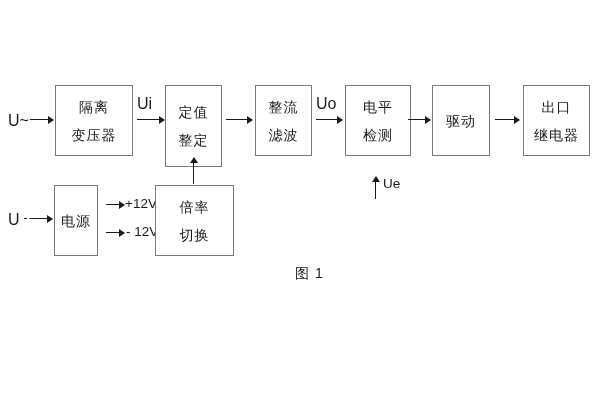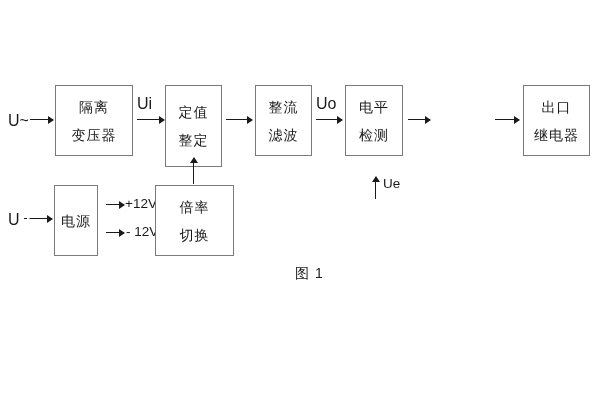--- a/index.html
+++ b/index.html
@@ -120,27 +120,30 @@
   <div class="arrow-h" style="left:226px; top:119px; width:26px;"></div>
 
   <div class="block" style="left:255px; top:85px; width:57px; height:71px;">
     <span class="ln">整流</span>
     <span class="ln">滤波</span>
   </div>
 
   <div class="label" style="left:316px; top:96px;">Uo</div>
   <div class="arrow-h" style="left:316px; top:119px; width:26px;"></div>
 
-  <div class="block" style="left:345px; top:85px; width:58px; height:71px;">
+  <div class="block" style="left:345px; top:85px; width:66px; height:71px;">
     <span class="ln">电平</span>
     <span class="ln">检测</span>
   </div>
 
   <div class="arrow-h" style="left:408px; top:119px; width:22px;"></div>
 
+  <div class="block single" style="left:432px; top:85px; width:58px; height:71px;">
+    <span class="ln">驱动</span>
+  </div>
 
   <div class="arrow-h" style="left:495px; top:119px; width:24px;"></div>
 
   <div class="block" style="left:523px; top:85px; width:67px; height:71px;align-items:center;">
     <span class="ln">出口</span>
     <span class="ln">继电器</span>
   </div>
 
   <div class="label" style="left:8px; top:212px;">U</div>
   <div class="dash-h" style="left:24px; top:218px; width:14px;"></div>

